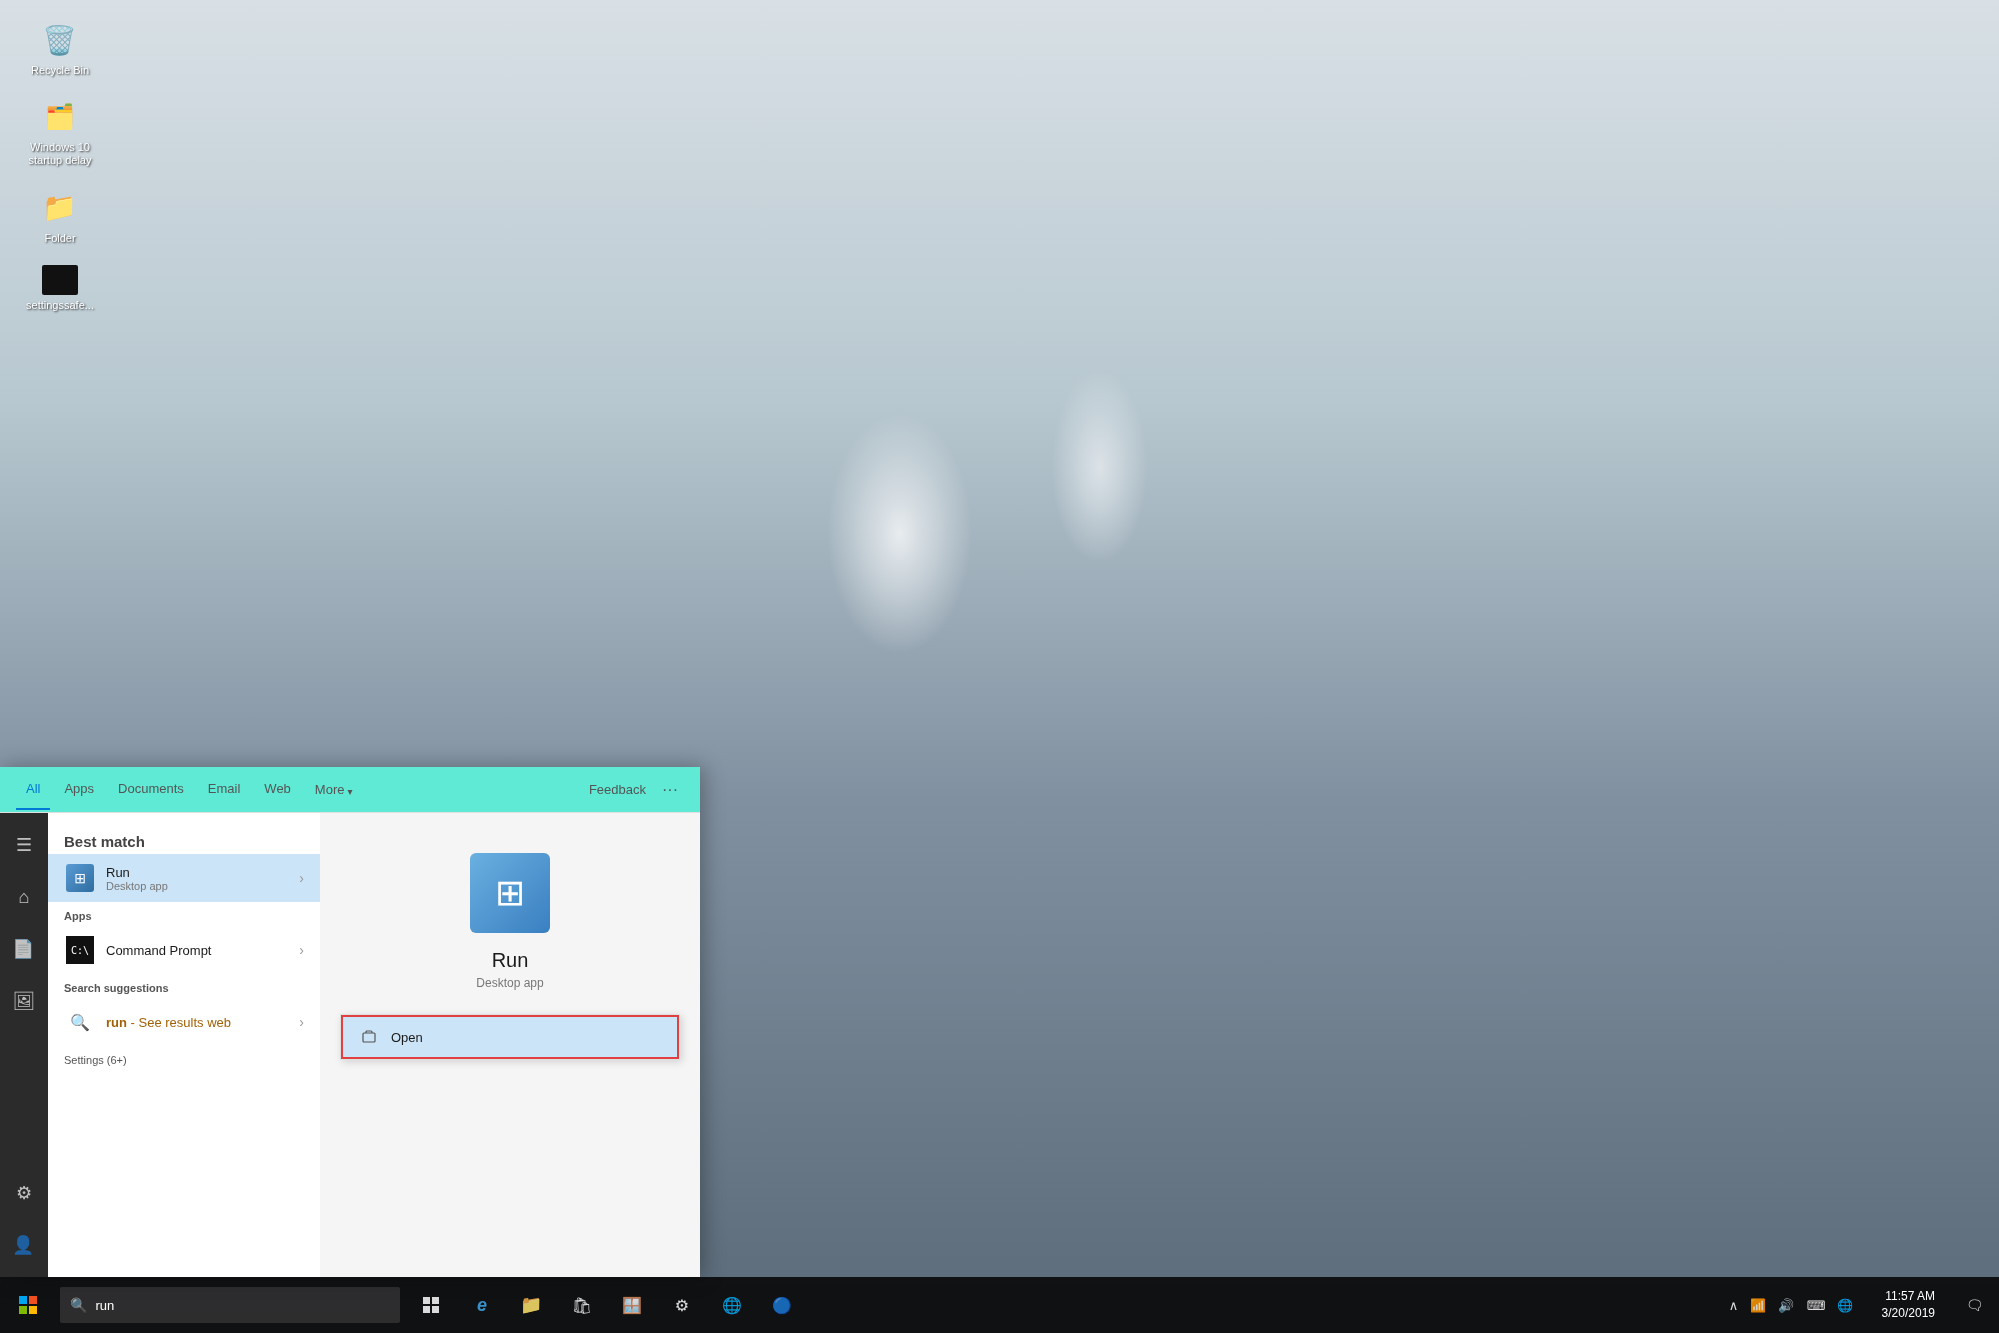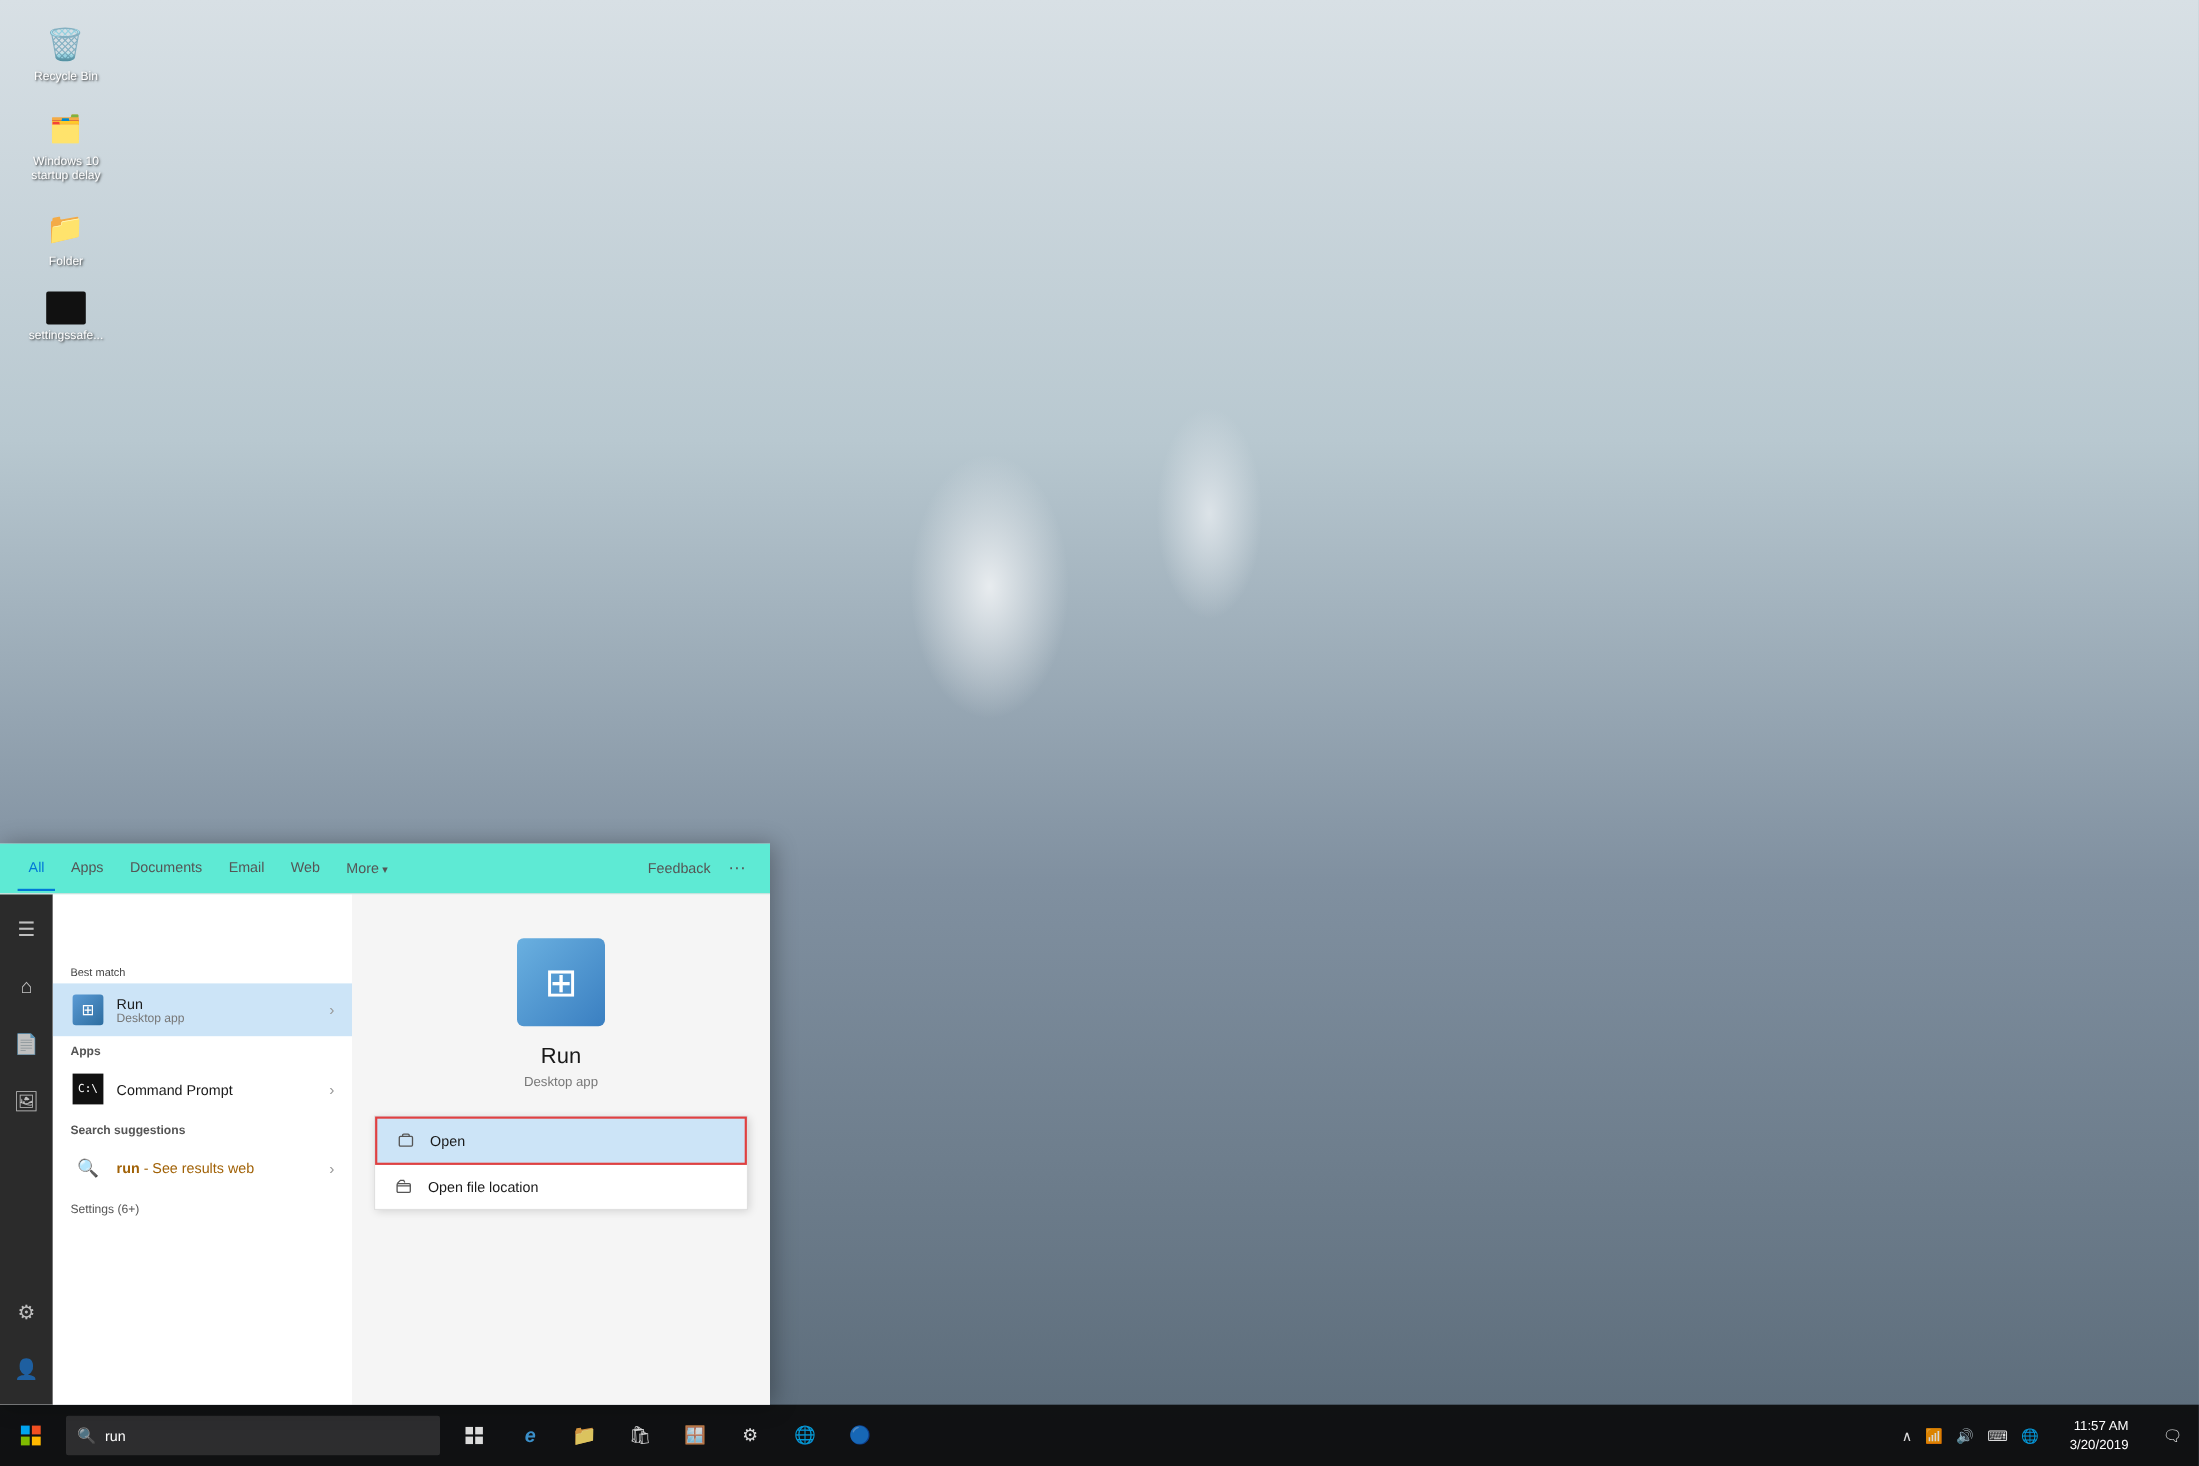--- a/index.html
+++ b/index.html
@@ -375,25 +375,24 @@
       color: #a16207;
     }
 
     .settings-section {
       font-size: 11px;
       color: #555;
       padding: 8px 16px 4px;
     }
 
     .section-best-match {
-      font-size: 10px;
-      font-weight: 400;
+      font-size: 15px;
+      font-weight: 700;
       color: #444;
       padding: 8px 16px 4px;
-      margin-top: 46px;
     }
   </style>
 </head>
 <body>
 
 <div class="desktop">
   <div class="desktop-bg"></div>
 
   <div class="desktop-icons">
     <div class="desktop-icon">
@@ -497,30 +496,20 @@
         <div class="context-menu">
           <div class="context-menu-item highlighted">
             <div class="context-menu-icon">
               <svg width="16" height="16" viewBox="0 0 16 16" fill="none">
                 <rect x="2" y="4" width="12" height="9" rx="1" stroke="#555" stroke-width="1.2" fill="none"></rect>
                 <path d="M5 4V3a1 1 0 011-1h4a1 1 0 011 1v1" stroke="#555" stroke-width="1.2" fill="none"></path>
               </svg>
             </div>
             <span>Open</span>
           </div>
-          <div class="context-menu-item">
-            <div class="context-menu-icon">
-              <svg width="16" height="16" viewBox="0 0 16 16" fill="none">
-                <rect x="2" y="5" width="12" height="8" rx="1" stroke="#555" stroke-width="1.2" fill="none"></rect>
-                <path d="M2 7h12" stroke="#555" stroke-width="1.2"></path>
-                <path d="M2 5l3-3h3l1 2" stroke="#555" stroke-width="1.2" fill="none"></path>
-              </svg>
-            </div>
-            <span>Open file location</span>
-          </div>
         </div>
       </div>
     </div>
   </div>
 
   <div class="taskbar">
     <div class="taskbar-start">
       <svg width="20" height="20" viewBox="0 0 20 20" fill="white">
         <rect x="1" y="1" width="8" height="8" fill="#00a4ef"></rect>
         <rect x="11" y="1" width="8" height="8" fill="#f25022"></rect>

